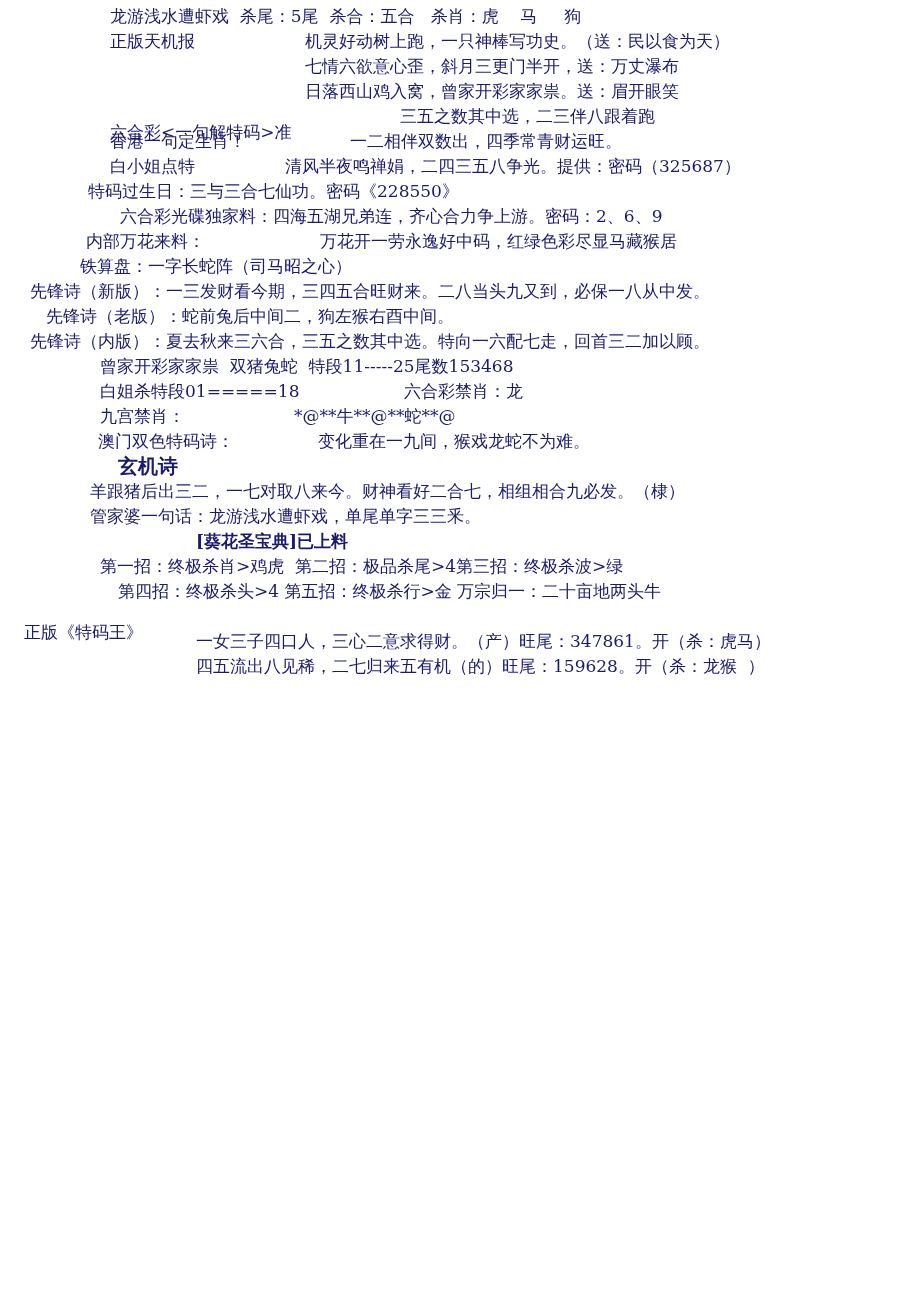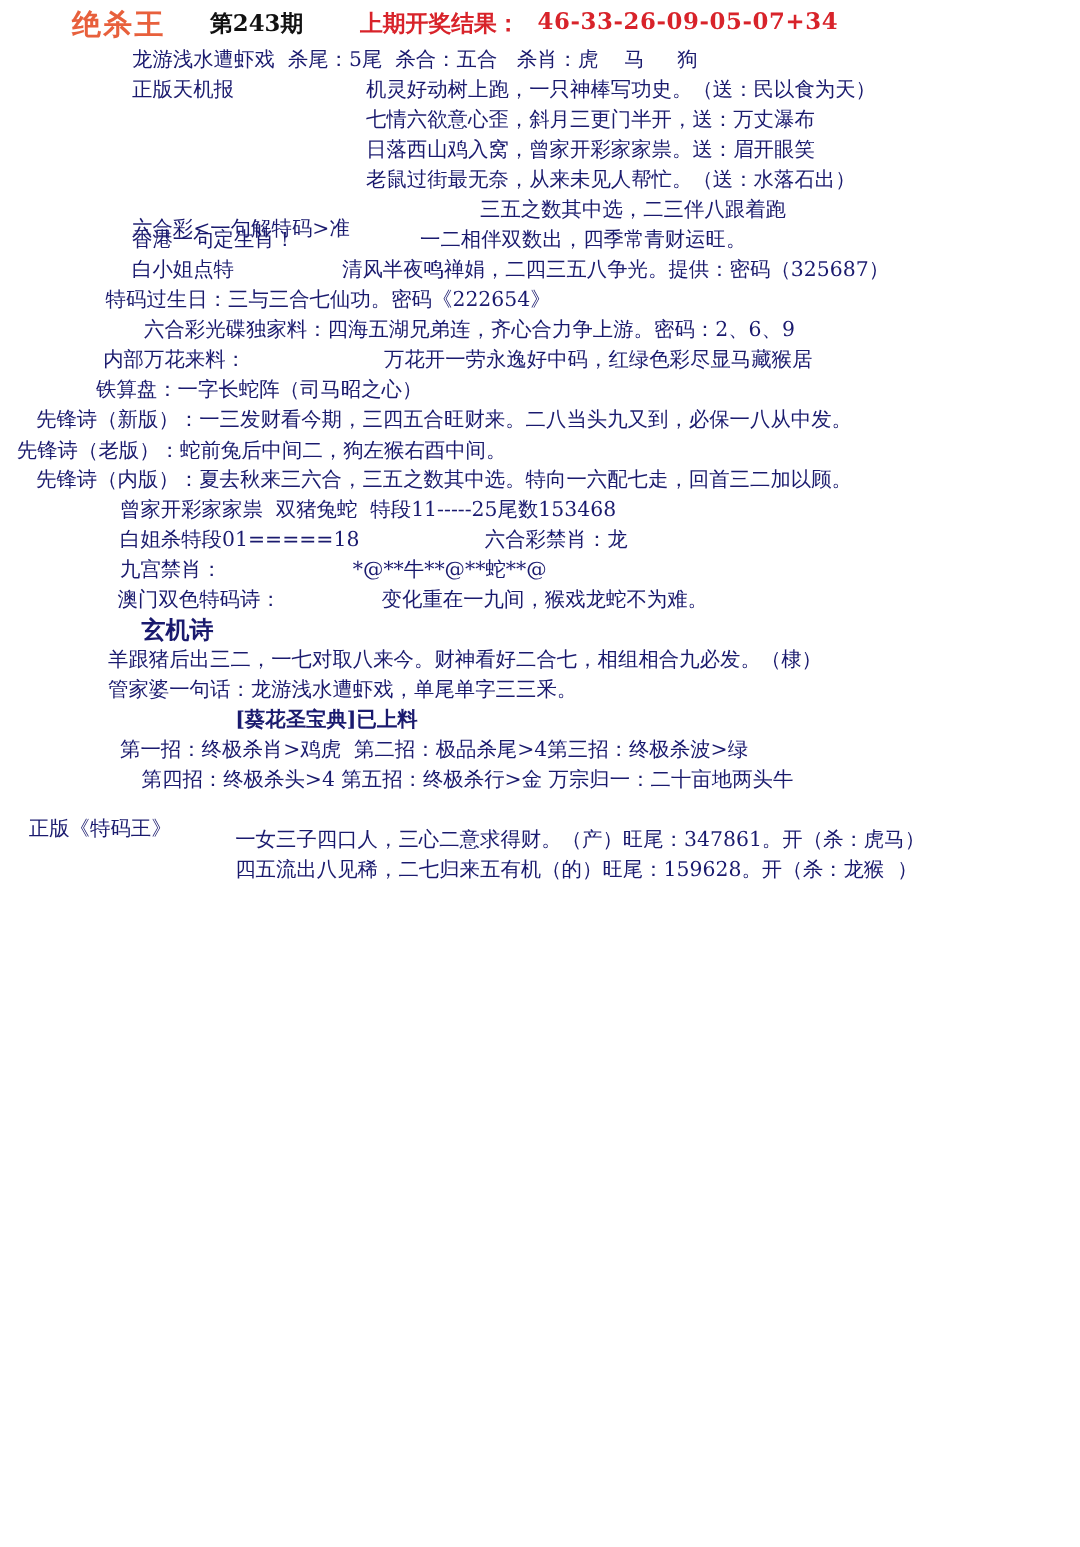--- a/index.html
+++ b/index.html
@@ -81,42 +81,35 @@
     font-size: 20px;
     font-weight: bold;
     color: #1a1a6e;
   }
 </style>
 </head>
 <body>
 
 <div class="page">
 
-  <div class="hdr">
-    <div class="title-main">绝杀王</div>
-    <div class="title-issue">第243期</div>
-    <div class="title-result-label">上期开奖结果：</div>
-    <div class="title-result-value">46-33-26-09-05-07+34</div>
-  </div>
 
   <div class="body-lines" id="body-lines">
       <div class="ln"><span class="seg" style="left: 110px;">龙游浅水遭虾戏  杀尾：5尾  杀合：五合   杀肖：虎    马     狗</span></div>
       <div class="ln"><span class="seg" style="left: 110px;">正版天机报</span><span class="seg" style="left: 305px;">机灵好动树上跑，一只神棒写功史。（送：民以食为天）</span></div>
       <div class="ln"><span class="seg" style="left: 305px;">七情六欲意心歪，斜月三更门半开，送：万丈瀑布</span></div>
       <div class="ln"><span class="seg" style="left: 305px;">日落西山鸡入窝，曾家开彩家家祟。送：眉开眼笑</span></div>
-      <div class="ln"><span class="seg" style="left: 305px;">老鼠过街最无奈，从来未见人帮忙。（送：水落石出）</span></div>
       <div class="ln"><span class="seg" style="left: 110px; margin-top: 16px;">六合彩&lt;一句解特码&gt;准</span><span class="seg" style="left: 400px;">三五之数其中选，二三伴八跟着跑</span></div>
       <div class="ln"><span class="seg" style="left: 110px;">香港一句定生肖！</span><span class="seg" style="left: 350px;">一二相伴双数出，四季常青财运旺。</span></div>
       <div class="ln"><span class="seg" style="left: 110px;">白小姐点特</span><span class="seg" style="left: 285px;">清风半夜鸣禅娟，二四三五八争光。提供：密码（325687）</span></div>
-      <div class="ln"><span class="seg" style="left: 88px;">特码过生日：三与三合七仙功。密码《222654》</span></div>
+      <div class="ln"><span class="seg" style="left: 88px;">特码过生日：三与三合七仙功。密码《228550》</span></div>
       <div class="ln"><span class="seg" style="left: 120px;">六合彩光碟独家料：四海五湖兄弟连，齐心合力争上游。密码：2、6、9</span></div>
       <div class="ln"><span class="seg" style="left: 86px;">内部万花来料：</span><span class="seg" style="left: 320px;">万花开一劳永逸好中码，红绿色彩尽显马藏猴居</span></div>
       <div class="ln"><span class="seg" style="left: 80px;">铁算盘：一字长蛇阵（司马昭之心）</span></div>
       <div class="ln"><span class="seg" style="left: 30px;">先锋诗（新版）：一三发财看今期，三四五合旺财来。二八当头九又到，必保一八从中发。</span></div>
-      <div class="ln"><span class="seg" style="left: 14px; font-family: Liberation Serif, serif;">先锋诗（老版）：蛇前兔后中间二，狗左猴右酉中间。</span></div>
+      <div class="ln"><span class="seg" style="left: 46px;">先锋诗（老版）：蛇前兔后中间二，狗左猴右酉中间。</span></div>
       <div class="ln"><span class="seg" style="left: 30px;">先锋诗（内版）：夏去秋来三六合，三五之数其中选。特向一六配七走，回首三二加以顾。</span></div>
       <div class="ln"><span class="seg" style="left: 100px;">曾家开彩家家祟  双猪兔蛇  特段11-----25尾数153468</span></div>
       <div class="ln"><span class="seg" style="left: 100px;">白姐杀特段01=====18</span><span class="seg" style="left: 404px;">六合彩禁肖：龙</span></div>
       <div class="ln"><span class="seg" style="left: 100px;">九宫禁肖：</span><span class="seg" style="left: 294px;">*@**牛**@**蛇**@</span></div>
       <div class="ln"><span class="seg" style="left: 98px;">澳门双色特码诗：</span><span class="seg" style="left: 318px;">变化重在一九间，猴戏龙蛇不为难。</span></div>
       <div class="ln"><span class="seg xuanji" style="left: 118px;">玄机诗</span></div>
       <div class="ln"><span class="seg" style="left: 90px;">羊跟猪后出三二，一七对取八来今。财神看好二合七，相组相合九必发。（棣）</span></div>
       <div class="ln"><span class="seg" style="left: 90px;">管家婆一句话：龙游浅水遭虾戏，单尾单字三三釆。</span></div>
       <div class="ln"><span class="seg bold" style="left: 196px;">[葵花圣宝典]已上料</span></div>
       <div class="ln"><span class="seg" style="left: 100px;">第一招：终极杀肖&gt;鸡虎  第二招：极品杀尾&gt;4第三招：终极杀波&gt;绿</span></div>

